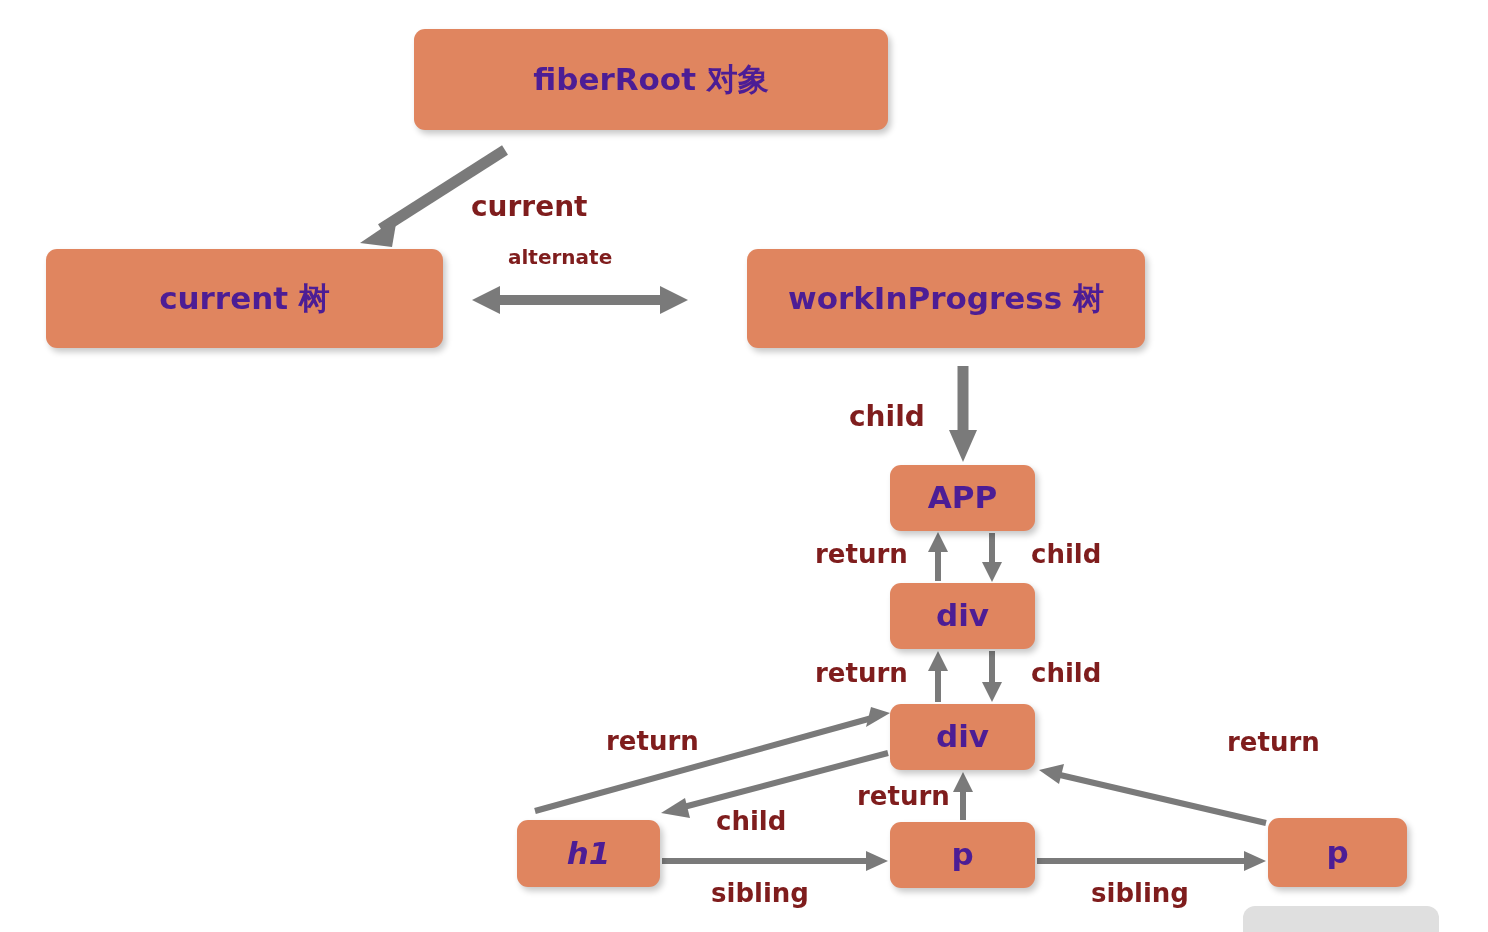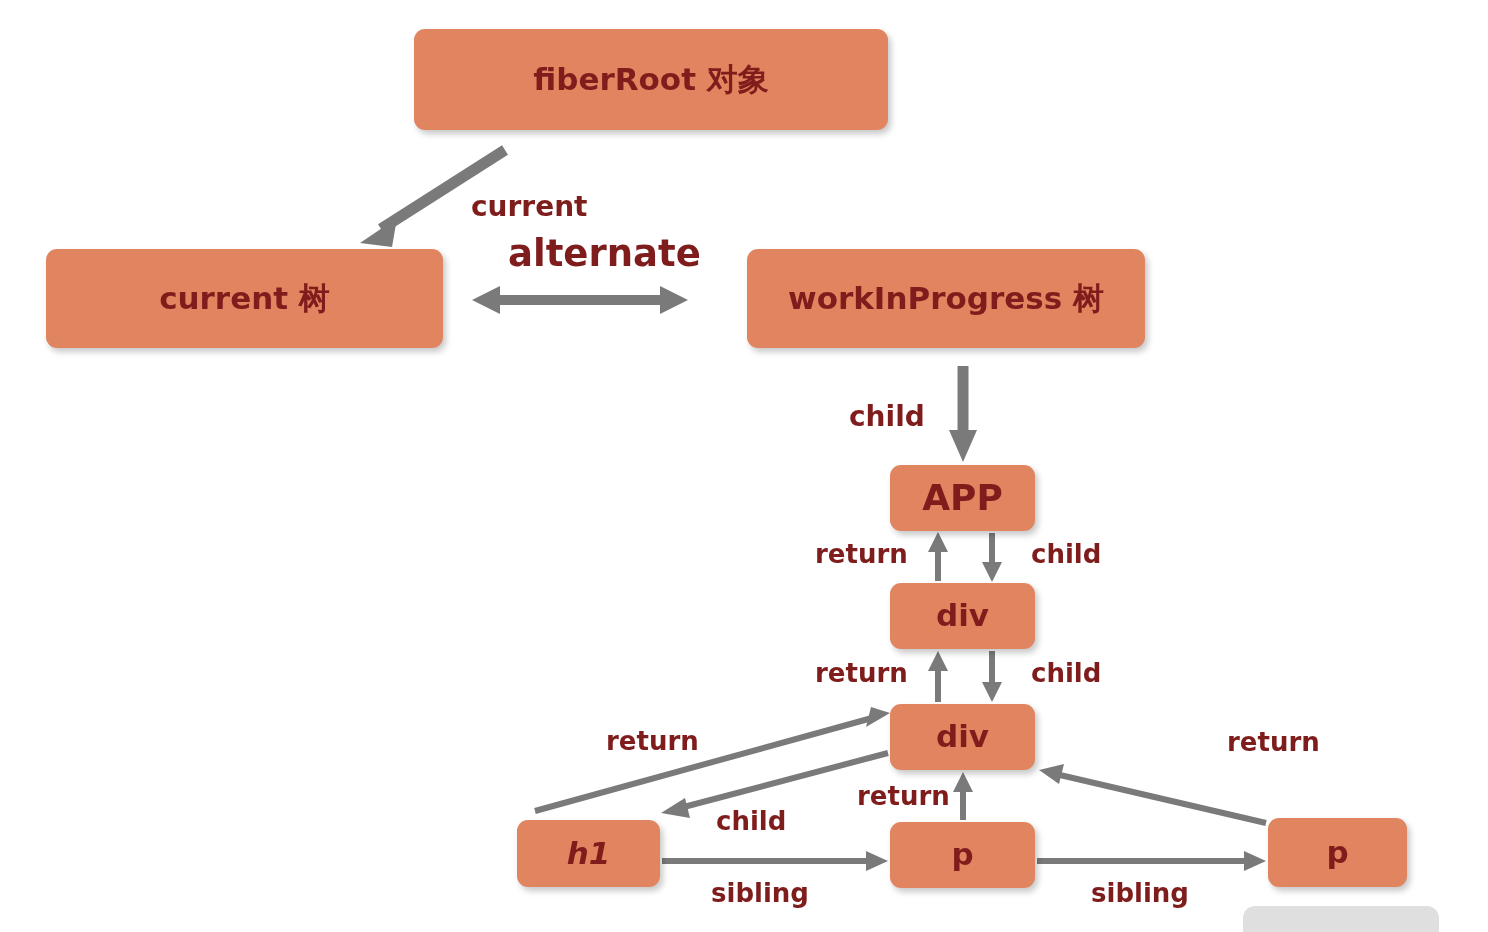--- a/index.html
+++ b/index.html
@@ -22,21 +22,21 @@
   }
   .node {
     position: absolute;
     background: #E0855F;
     border-radius: 11px;
     box-shadow: 3px 4px 6px rgba(0,0,0,0.22);
     display: flex;
     align-items: center;
     justify-content: center;
     text-align: center;
-    color: #7f1d1d;
+    color: #4c1d95;
     font-weight: bold;
     box-sizing: border-box;
     line-height: 1.22;
     z-index: 3;
   }
   .node-multiline { flex-direction: column; }
   .node-line { display: block; }
 
   .edge-label {
     position: absolute;
@@ -143,21 +143,21 @@
   </div>
 
   <div class="node" style="left:46px; top:249px; width:397px; height:99px; font-size:31px;">
     <span>current 树</span>
   </div>
 
   <div class="node" style="left:747px; top:249px; width:398px; height:99px; font-size:31px;">
     <span>workInProgress 树</span>
   </div>
 
-  <div class="node" style="left:890px; top:465px; width:145px; height:66px; font-size:36px;">
+  <div class="node" style="left:890px; top:465px; width:145px; height:66px; font-size:31px;">
     <span>APP</span>
   </div>
 
   <div class="node" style="left:890px; top:583px; width:145px; height:66px; font-size:31px;">
     <span>div</span>
   </div>
 
   <div class="node" style="left:890px; top:704px; width:145px; height:66px; font-size:31px;">
     <span>div</span>
   </div>
@@ -169,21 +169,21 @@
   <div class="node" style="left:890px; top:822px; width:145px; height:66px; font-size:31px;">
     <span>p</span>
   </div>
 
   <div class="node" style="left:1268px; top:818px; width:139px; height:69px; font-size:31px;">
     <span>p</span>
   </div>
 
   <div class="edge-label" style="left:471px; top:190px; font-size:28px;">current</div>
 
-  <div class="edge-label" style="left:508px; top:232px; font-size:37px;">alternate</div>
+  <div class="edge-label" style="left:508px; top:245px; font-size:20px;">alternate</div>
 
   <div class="edge-label" style="left:849px; top:400px; font-size:28px;">child</div>
 
   <div class="edge-label" style="left:815px; top:539px; font-size:26px;">return</div>
 
   <div class="edge-label" style="left:1031px; top:539px; font-size:26px;">child</div>
 
   <div class="edge-label" style="left:815px; top:658px; font-size:26px;">return</div>
 
   <div class="edge-label" style="left:1031px; top:658px; font-size:26px;">child</div>

